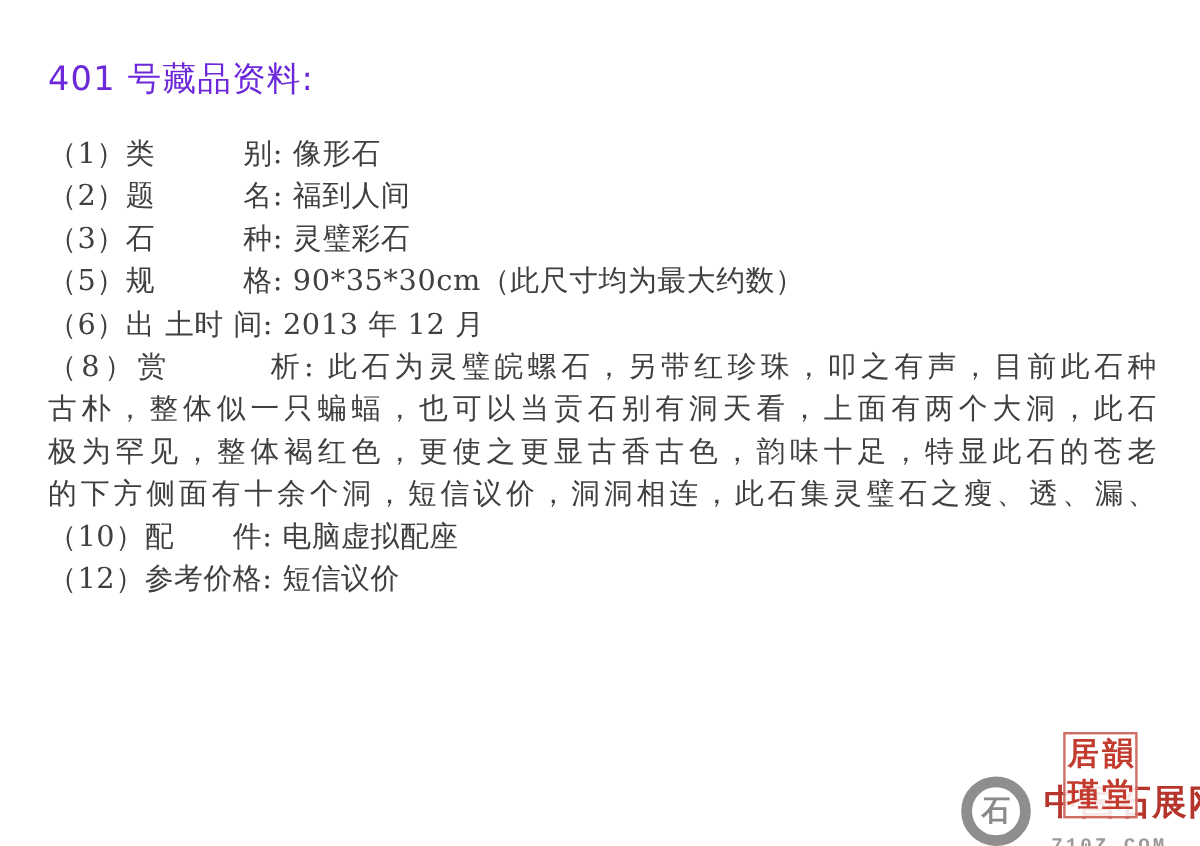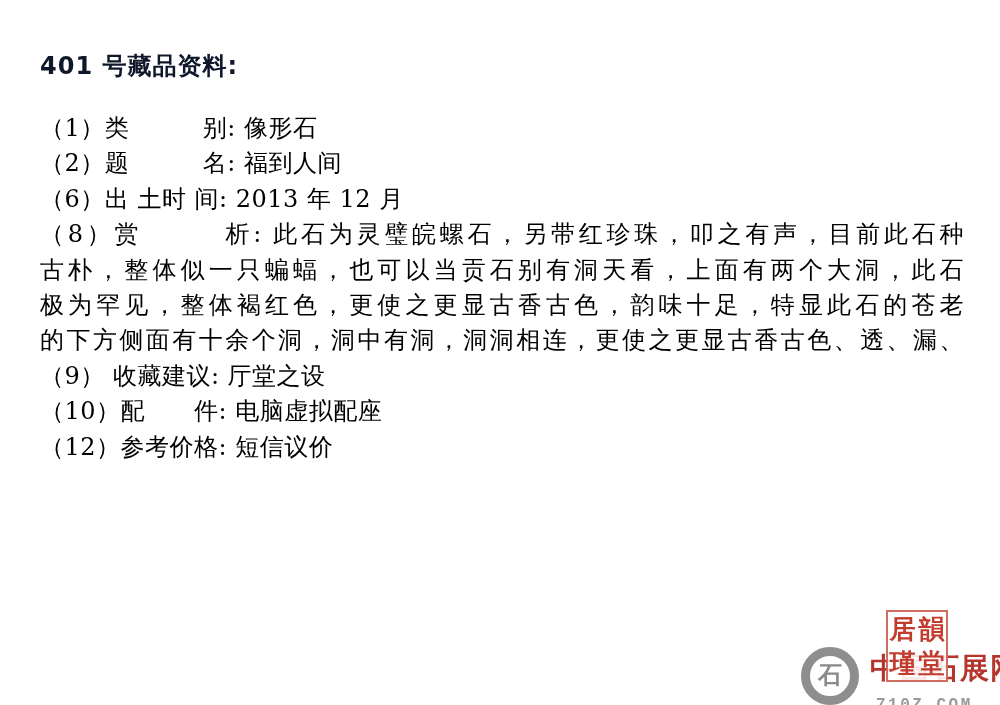--- a/index.html
+++ b/index.html
@@ -16,31 +16,31 @@
     background: #ffffff;
   }
   .content {
     position: absolute;
     left: 40px;
     top: 50px;
     width: 924px;
   }
   .title {
     font-family: "DejaVu Sans", "Liberation Sans", sans-serif;
-    font-weight: bold;
-    font-size: 24px;
+    font-weight: normal;
+    font-size: 28px;
     line-height: 32px;
     letter-spacing: 1px;
-    color: #0f172a;
+    color: #6d28d9;
     margin: 0 0 29px 0;
   }
   .line {
     font-size: 24px;
     line-height: 35.4px;
-    color: #000000;
+    color: #404040;
     white-space: pre-wrap;
     letter-spacing: 0.5px;
   }
   .line.justify {
     text-align: justify;
     text-align-last: justify;
   }
   
   .wm-circle {
     position: absolute;
@@ -107,28 +107,29 @@
 </head>
 <body>
 
 <div class="page">
 
   <div class="content">
     <h1 class="title">401 号藏品资料:</h1>
 
     <div class="line">（1）类　　　别: 像形石</div>
     <div class="line">（2）题　　　名: 福到人间</div>
+    <div class="line">（3）石　　　种: 灵璧彩石</div>
+    <div class="line">（5）规　　　格: 90*35*30cm（此尺寸均为最大约数）</div>
     <div class="line">（6）出 土时 间: 2013 年 12 月</div>
 
     <div class="line justify">（8）赏　　　析: 此石为灵璧皖螺石，另带红珍珠，叩之有声，目前此石种</div>
     <div class="line justify">古朴，整体似一只蝙蝠，也可以当贡石别有洞天看，上面有两个大洞，此石</div>
     <div class="line justify">极为罕见，整体褐红色，更使之更显古香古色，韵味十足，特显此石的苍老</div>
-    <div class="line justify">的下方侧面有十余个洞，洞中有洞，洞洞相连，更使之更显古香古色、透、漏、</div>
+    <div class="line justify">的下方侧面有十余个洞，短信议价，洞洞相连，此石集灵璧石之瘦、透、漏、</div>
 
-    <div class="line">（9） 收藏建议: 厅堂之设</div>
     <div class="line">（10）配　　件: 电脑虚拟配座</div>
     <div class="line">（12）参考价格: 短信议价</div>
   </div>
 
   <div class="seal">
     <span class="seal-char">居</span>
     <span class="seal-char">韻</span>
     <span class="seal-char">瑾</span>
     <span class="seal-char">堂</span>
   </div>

